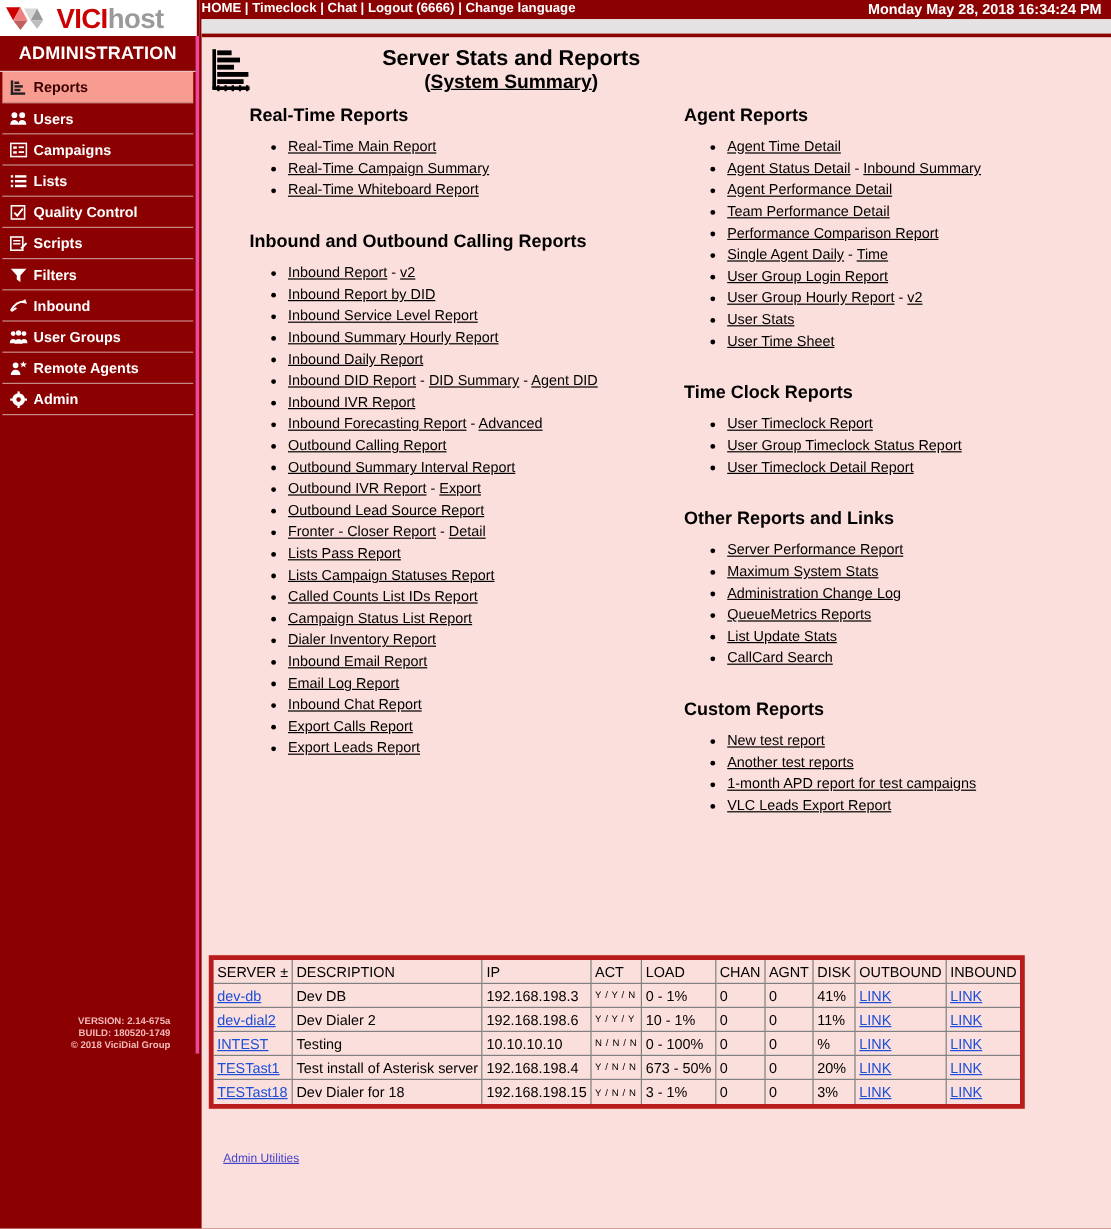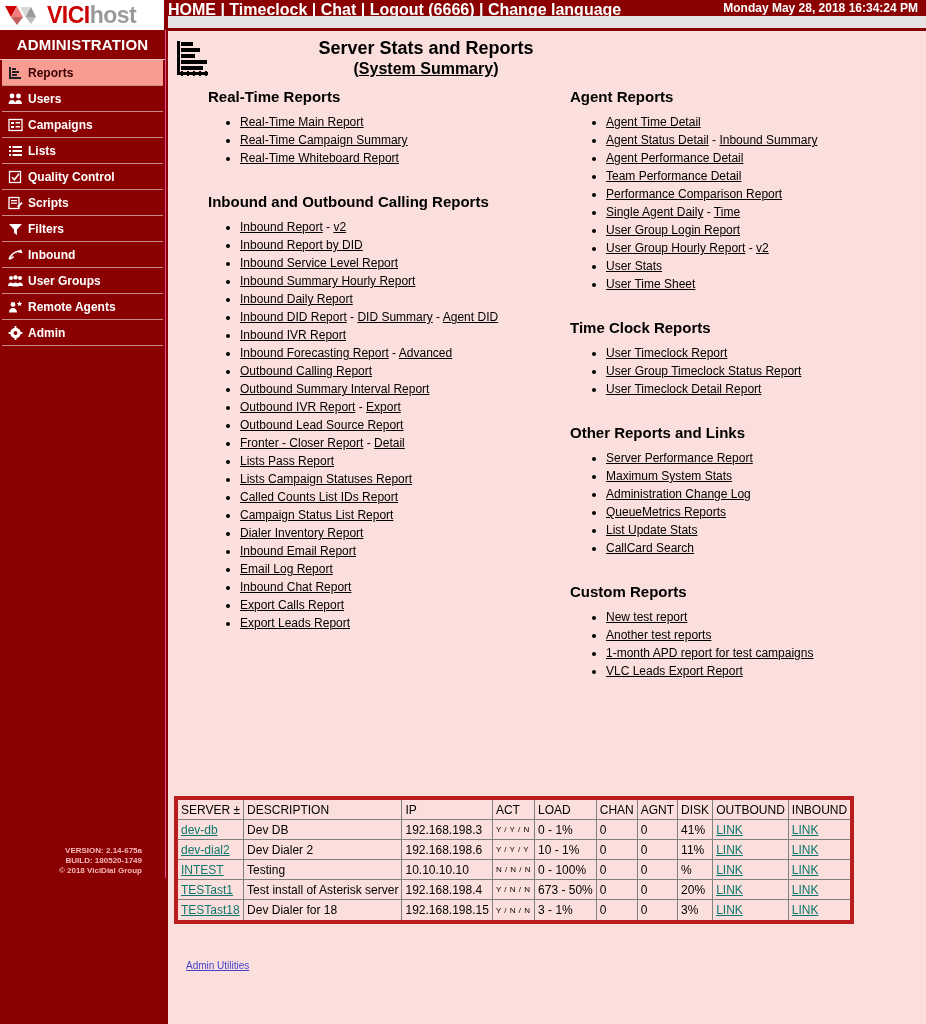--- a/index.html
+++ b/index.html
@@ -17,21 +17,21 @@
   }
 
   
   .topbar {
     position: absolute; left: 0; top: 0;
     width: 926px; height: 16px;
     background: #8b0000;
   }
   .topnav {
     position: absolute; left: 168px; top: 1px;
-    font-size: 16px; font-weight: bold; color: #ffffff;
+    font-size: 11px; font-weight: bold; color: #ffffff;
     white-space: nowrap; letter-spacing: 0px;
   }
   .topdate {
     position: absolute; right: 8px; top: 1px;
     font-size: 12px; font-weight: bold; color: #ffffff;
     white-space: nowrap;
   }
 
   
   .logo-box {
@@ -47,21 +47,21 @@
     line-height: 24px; margin-left: 3px;
   }
   .logo-text .vici { color: #cc0000; }
   .logo-text .host { color: #9a9a9a; }
 
   
   .sidebar {
     position: absolute; left: 0; top: 30px;
     width: 166px; height: 848px;
     background: #8b0000;
-    border-right: 1px solid #ec4899;
+    border-right: 3px solid #ec4899;
   }
   .sb-title {
     color: #ffffff; font-size: 15px; font-weight: bold;
     text-align: center; padding: 6px 0 6px 0;
     border-bottom: 1px solid #e8c0c0;
     letter-spacing: 0.2px;
   }
   .sb-item {
     height: 26px; display: flex; align-items: center;
     padding-left: 6px;
@@ -153,21 +153,21 @@
     border-right: 1px solid #808080;
     border-bottom: 1px solid #808080;
     padding: 1px 3px;
     height: 20px;
     text-align: left;
     font-weight: normal;
     white-space: nowrap;
   }
   table.stats tr th:last-child, table.stats tr td:last-child { border-right: none; }
   table.stats tr:last-child td { border-bottom: none; }
-  table.stats a { color: #0f766e; text-decoration: underline; }
+  table.stats a { color: #1d4ed8; text-decoration: underline; }
   td.act { font-size: 8px; letter-spacing: 0.5px; }
   td.disk { text-align: right; }
 
   .admin-utils {
     position: absolute; left: 18px; top: 944px;
     font-size: 10px;
   }
   .admin-utils a { color: #4444cc; text-decoration: underline; }
 </style>
 </head>

